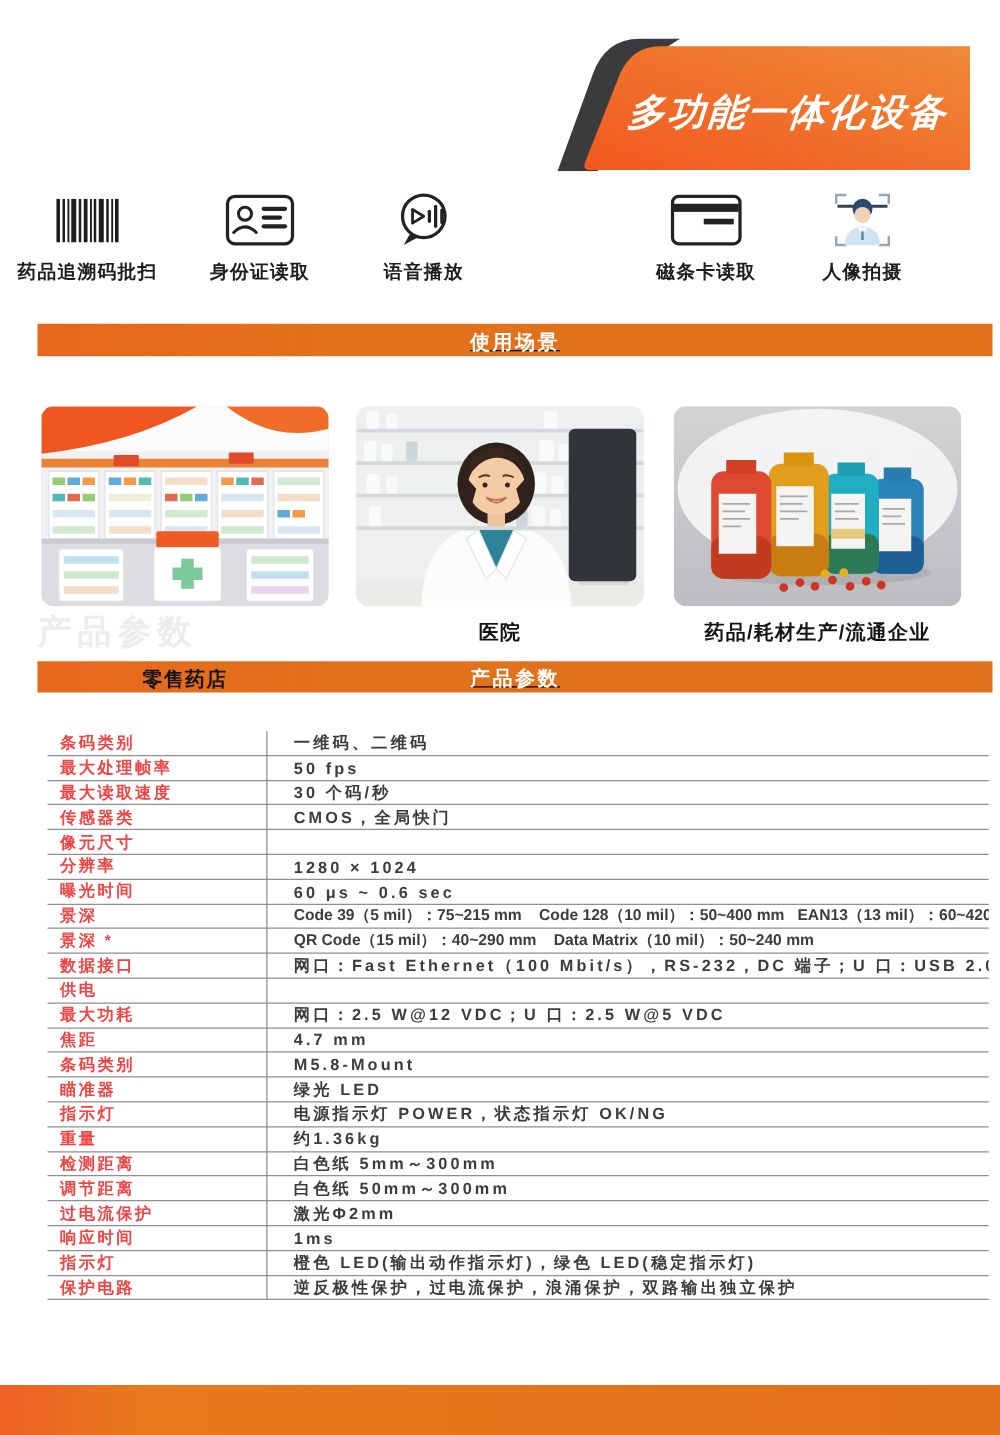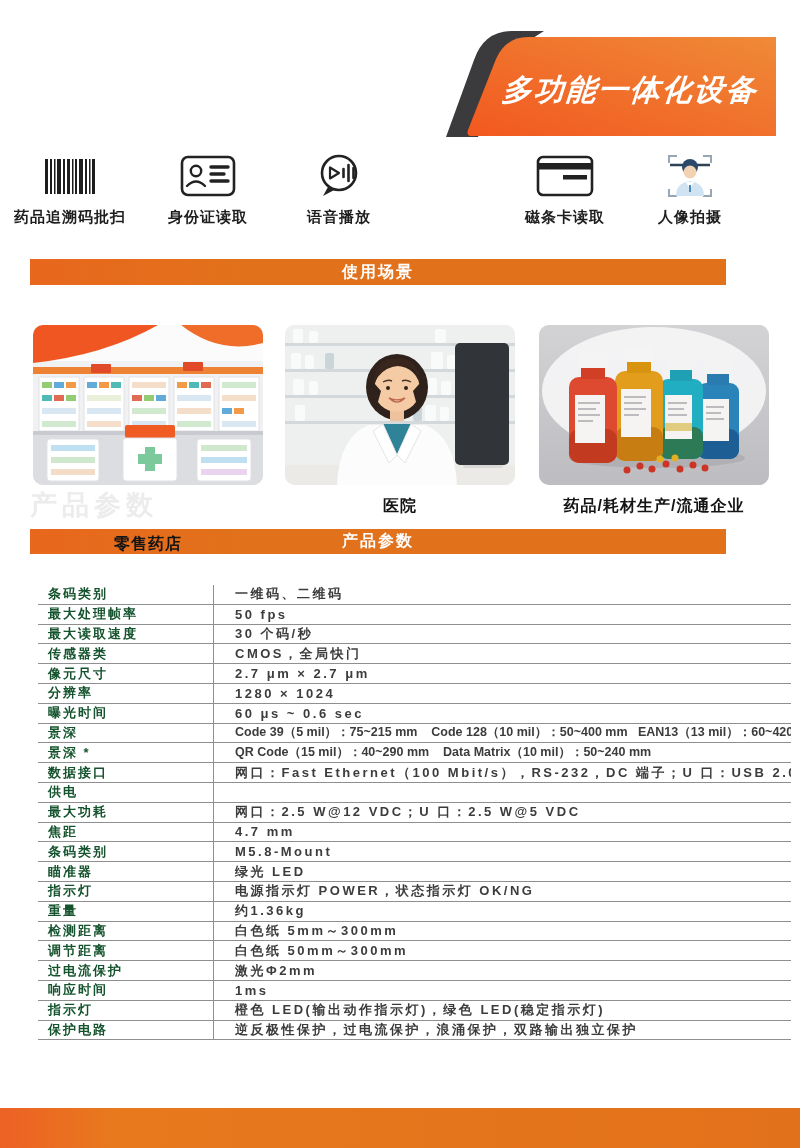--- a/index.html
+++ b/index.html
@@ -19,41 +19,41 @@
   }
 
   
   .features { position:absolute; left:0; top:150px; width:800px; height:76px; }
   .feature { position:absolute; top:0; transform:translateX(-50%); text-align:center; width:150px; }
   .feature .icon-box { height:52px; display:flex; align-items:center; justify-content:center; }
   .feature .f-label { margin-top:6px; font-size:15px; font-weight:bold; color:#1e1e1e; letter-spacing:1px; white-space:nowrap; }
 
   
   .section-bar {
-    position:absolute; left:30px; width:696px; height:26px;
+    position:absolute; left:30px; width:764px; height:26px;
     background:linear-gradient(90deg,#e8671d,#e2711b 30%,#e2711b);
-    display:flex; align-items:center; justify-content:center;
+    display:flex; align-items:flex-end; justify-content:center;text-decoration:underline;
   }
   .section-bar span { color:#fff; font-size:16px; font-weight:bold; letter-spacing:2px; }
   #bar-usage { top:259px; }
   #bar-params { top:529px; height:25px; }
 
   
   .scene-img { position:absolute; top:325px; width:230px; height:160px; border-radius:10px; overflow:hidden; background:#e9eaec; }
   .scene-img svg { display:block; }
   #scene1 { left:33px; } #scene2 { left:285px; } #scene3 { left:539px; }
   .scene-caption { position:absolute; top:496px; width:230px; text-align:center; font-size:16px; font-weight:bold; color:#141414; letter-spacing:1px; white-space:nowrap; z-index:2; }
   #cap1 { left:33px;margin-top:38px; } #cap2 { left:285px; } #cap3 { left:539px; }
   .watermark { position:absolute; left:30px; top:487px; font-size:27px; font-weight:bold; color:#ececec; letter-spacing:5px; z-index:1; }
 
   
   .spec-table { position:absolute; left:38px; top:585px; width:753px; }
   .spec-table::before { content:""; position:absolute; left:175px; top:0; bottom:0; width:1px; background:#8f8f8f; }
   .spec-row { display:flex; align-items:center; height:19.8px; border-bottom:1px solid #8f8f8f; }
-  .spec-label { width:175px; padding-left:10px; font-size:13px; font-weight:bold; color:#14532d; letter-spacing:2px; white-space:nowrap; }
+  .spec-label { width:175px; padding-left:10px; font-size:13px; font-weight:bold; color:#ef4444; letter-spacing:2px; white-space:nowrap; }
   .spec-value { flex:1; padding-left:22px; font-size:13px; font-weight:bold; color:#3c3c3c; letter-spacing:2.5px; white-space:pre; overflow:hidden; }
   .spec-row.small .spec-value { font-size:12.5px; letter-spacing:0; }
 
   
   .footer-bar { position:absolute; left:0; top:1108px; width:800px; height:40px;
     background:linear-gradient(90deg,#ed6125 0%,#e8791d 14%,#e2711b 100%); }
 </style>
 </head>
 <body>
 
@@ -394,21 +394,20 @@
       <div class="spec-row">
         <div class="spec-label">最大读取速度</div>
         <div class="spec-value">30 个码/秒</div>
       </div>
       <div class="spec-row">
         <div class="spec-label">传感器类</div>
         <div class="spec-value">CMOS，全局快门</div>
       </div>
       <div class="spec-row">
         <div class="spec-label">像元尺寸</div>
-        <div class="spec-value">2.7 μm × 2.7 μm</div>
       </div>
       <div class="spec-row">
         <div class="spec-label">分辨率</div>
         <div class="spec-value">1280 × 1024</div>
       </div>
       <div class="spec-row">
         <div class="spec-label">曝光时间</div>
         <div class="spec-value">60 μs ~ 0.6 sec</div>
       </div>
       <div class="spec-row small">

